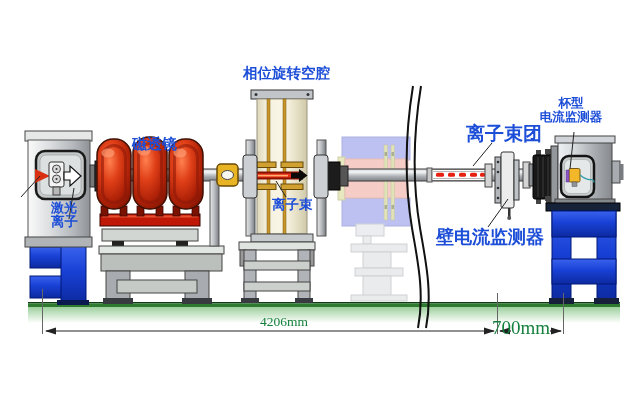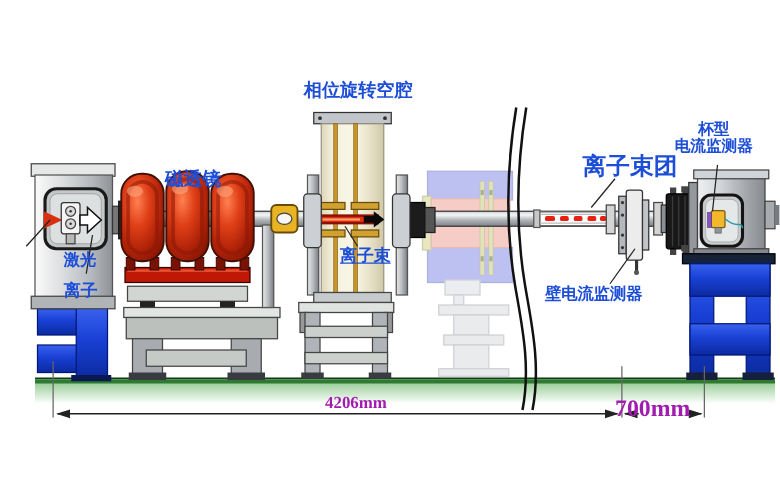--- a/index.html
+++ b/index.html
@@ -6,22 +6,22 @@
   .stage{
     position:relative;width:624px;height:400px;background:#ffffff;overflow:hidden;
     font-family:"Liberation Sans",sans-serif;
   }
   .stage svg{position:absolute;left:0;top:0;}
   .lbl{
     position:absolute;color:#1d4ed8;font-weight:bold;white-space:nowrap;
     font-family:"Liberation Sans",sans-serif;line-height:1.1;
   }
   .dim{
-    position:absolute;color:#a21caf;font-family:"Liberation Serif",serif;
-    font-weight:bold;white-space:nowrap;
+    position:absolute;color:#15803d;font-family:"Liberation Serif",serif;
+    font-weight:normal;white-space:nowrap;
   }
   .lbl-center{text-align:center;white-space:normal;}
 </style>
 </head>
 <body>
 
 <div class="stage">
 <svg width="624" height="400" viewBox="0 0 624 400">
   <defs>
     <linearGradient id="gMetal" x1="0" y1="0" x2="1" y2="0">
@@ -300,25 +300,25 @@
     <polygon points="45,331 56,327.5 56,334.5" fill="#222"></polygon>
     <polygon points="495,331 484,327.5 484,334.5" fill="#222"></polygon>
     <line x1="500" y1="331" x2="511" y2="331" stroke="#222" stroke-width="1.2"></line>
     <polygon points="499,331 510,327.5 510,334.5" fill="#222"></polygon>
     <line x1="550" y1="331" x2="561" y2="331" stroke="#222" stroke-width="1.2"></line>
     <polygon points="562,331 551,327.5 551,334.5" fill="#222"></polygon>
   </g>
 </svg>
 
 <div class="lbl" style="left:3px;top:201px;font-size:13px;margin-left:48px;">激光</div>
-<div class="lbl" style="left:51px;top:226px;font-size:13.5px;">离子</div>
+<div class="lbl" style="left:51px;top:215px;font-size:13.5px;">离子</div>
 <div class="lbl" style="left:132px;top:116px;font-size:15px;margin-top:20px;">磁透镜</div>
 <div class="lbl" style="left:243px;top:66px;font-size:14.5px;">相位旋转空腔</div>
-<div class="lbl" style="left:272px;top:198px;font-size:13.5px;text-decoration:underline;">离子束</div>
+<div class="lbl" style="left:272px;top:198px;font-size:13.5px;">离子束</div>
 <div class="lbl" style="left:466px;top:124px;font-size:19px;">离子束团</div>
-<div class="lbl" style="left:436px;top:228px;font-size:13px;font-family:Liberation Serif, serif;">壁电流监测器</div>
+<div class="lbl" style="left:436px;top:228px;font-size:18px;font-family:Liberation Serif, serif;">壁电流监测器</div>
 <div class="lbl lbl-center" style="left:536px;top:97px;width:70px;font-size:12.5px;text-align:center;">
   <span style="display:block;">杯型</span>
   <span style="display:block;">电流监测器</span>
 </div>
 <div class="dim" style="left:260px;top:314px;font-size:13.5px;">4206mm</div>
 <div class="dim" style="left:492px;top:317px;font-size:19px;">700mm</div>
 </div>
 
 </body></html>

